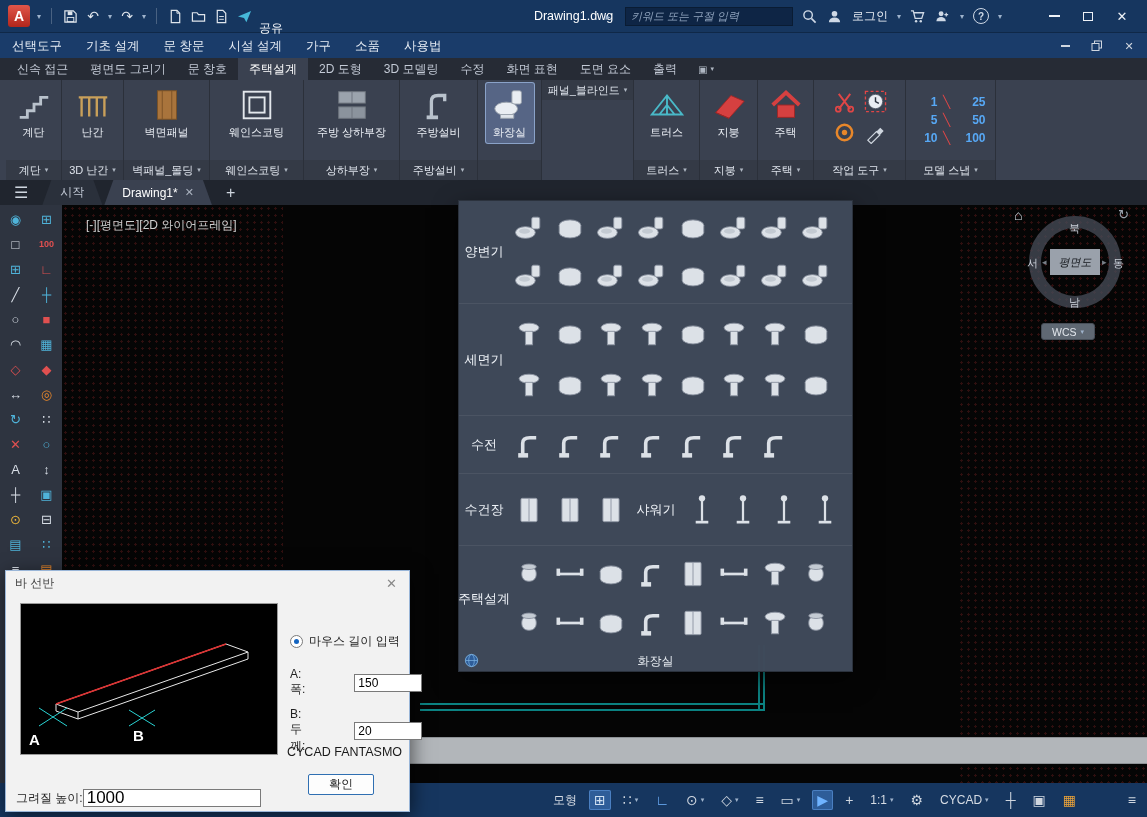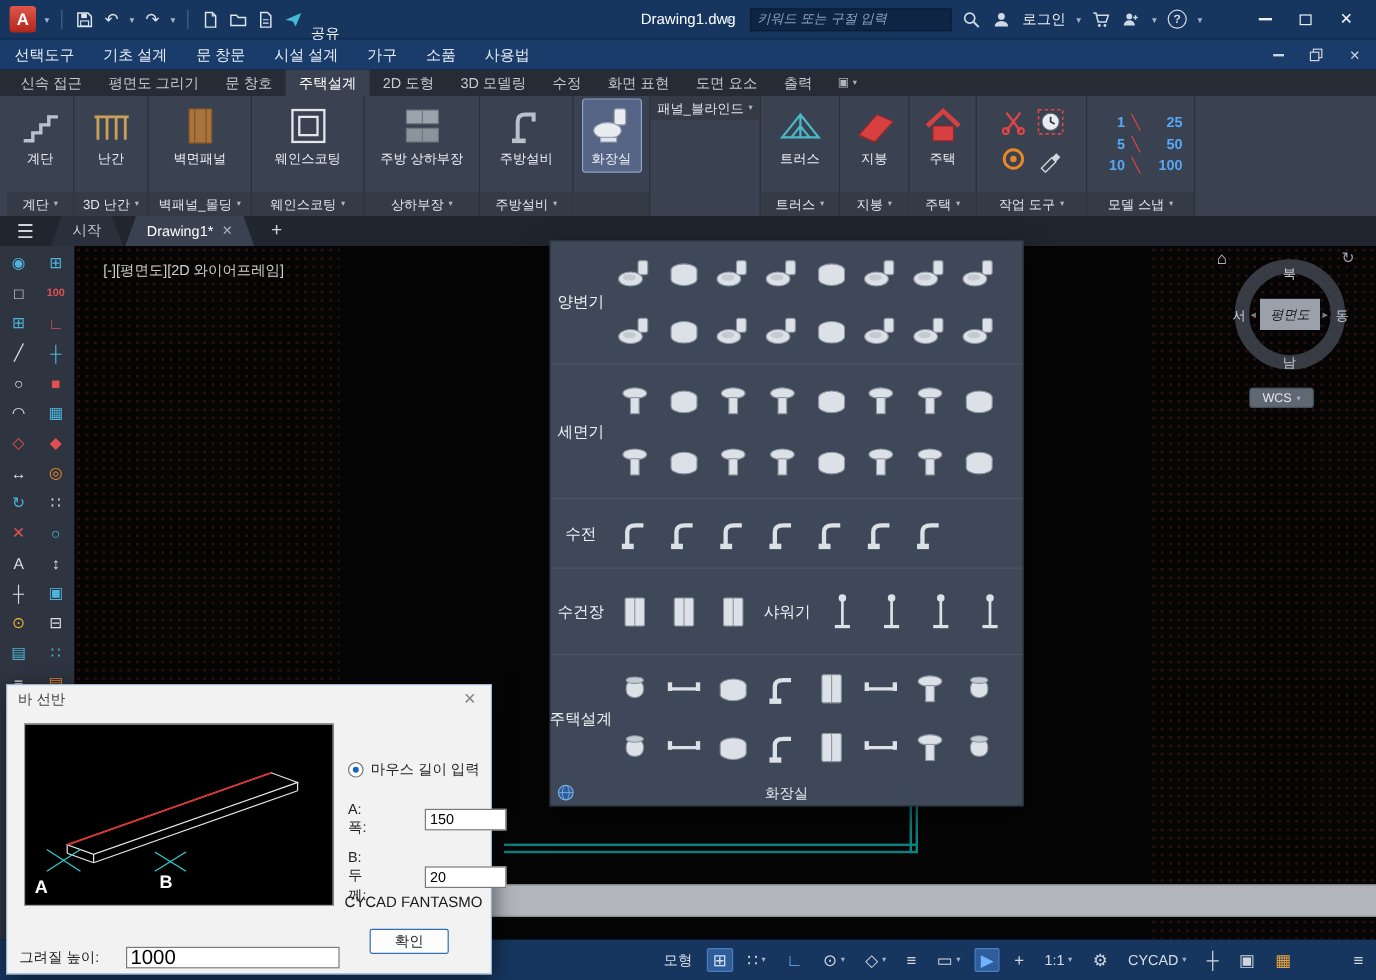--- a/index.html
+++ b/index.html
@@ -144,21 +144,21 @@
 .radio{width:13px;height:13px;border:1px solid #7a7a7a;border-radius:50%;background:#fff;position:relative;}
 .radio::after{content:"";position:absolute;inset:3px;border-radius:50%;background:#1464c0;}
 .fld-row{position:absolute;display:flex;align-items:center;gap:5px;}
 #row-a{left:284px;top:96px;}
 #row-b{left:284px;top:136px;}
 .fld-row input{width:68px;height:18px;border:1px solid #7a7a7a;background:#fff;font-size:12px;padding:0 3px;
   font-family:"Liberation Sans",sans-serif;margin-left:44px;}
 #dlg-brand{position:absolute;left:281px;top:174px;font-size:12.5px;color:#1a1a1a;white-space:nowrap;}
 #dlg-ok{position:absolute;left:302px;top:203px;width:66px;height:21px;background:#fdfdfd;border:1px solid #2f6fb2;
   border-radius:2px;font-size:12px;color:#222;display:flex;align-items:center;justify-content:center;}
-#height-row{position:absolute;left:10px;top:218px;display:flex;align-items:center;gap:22px;}
+#height-row{position:absolute;left:10px;top:218px;display:flex;align-items:center;gap:0;}
 #height-row input{width:178px;height:18px;border:1px solid #7a7a7a;background:#fff;font-size:17px;padding:0 3px;
   font-family:"Liberation Sans",sans-serif;}
 
 
 #statusbar{position:absolute;left:0;bottom:0;width:100%;height:34px;background:#16365f;z-index:9;}
 #sb-items{position:absolute;left:548px;right:6px;top:0;bottom:0;display:flex;align-items:center;gap:7px;}
 .sb-item{display:flex;align-items:center;gap:3px;color:#d6dce4;font-size:12px;padding:3px 5px;border-radius:2px;}
 .sb-item.active{background:#2e5d99;box-shadow:inset 0 0 0 1px #4a7fc1;}
 .sb-item .g{font-size:14px;line-height:1;}
 .sb-item .caret{font-size:7px;color:#9fb3cc;}

